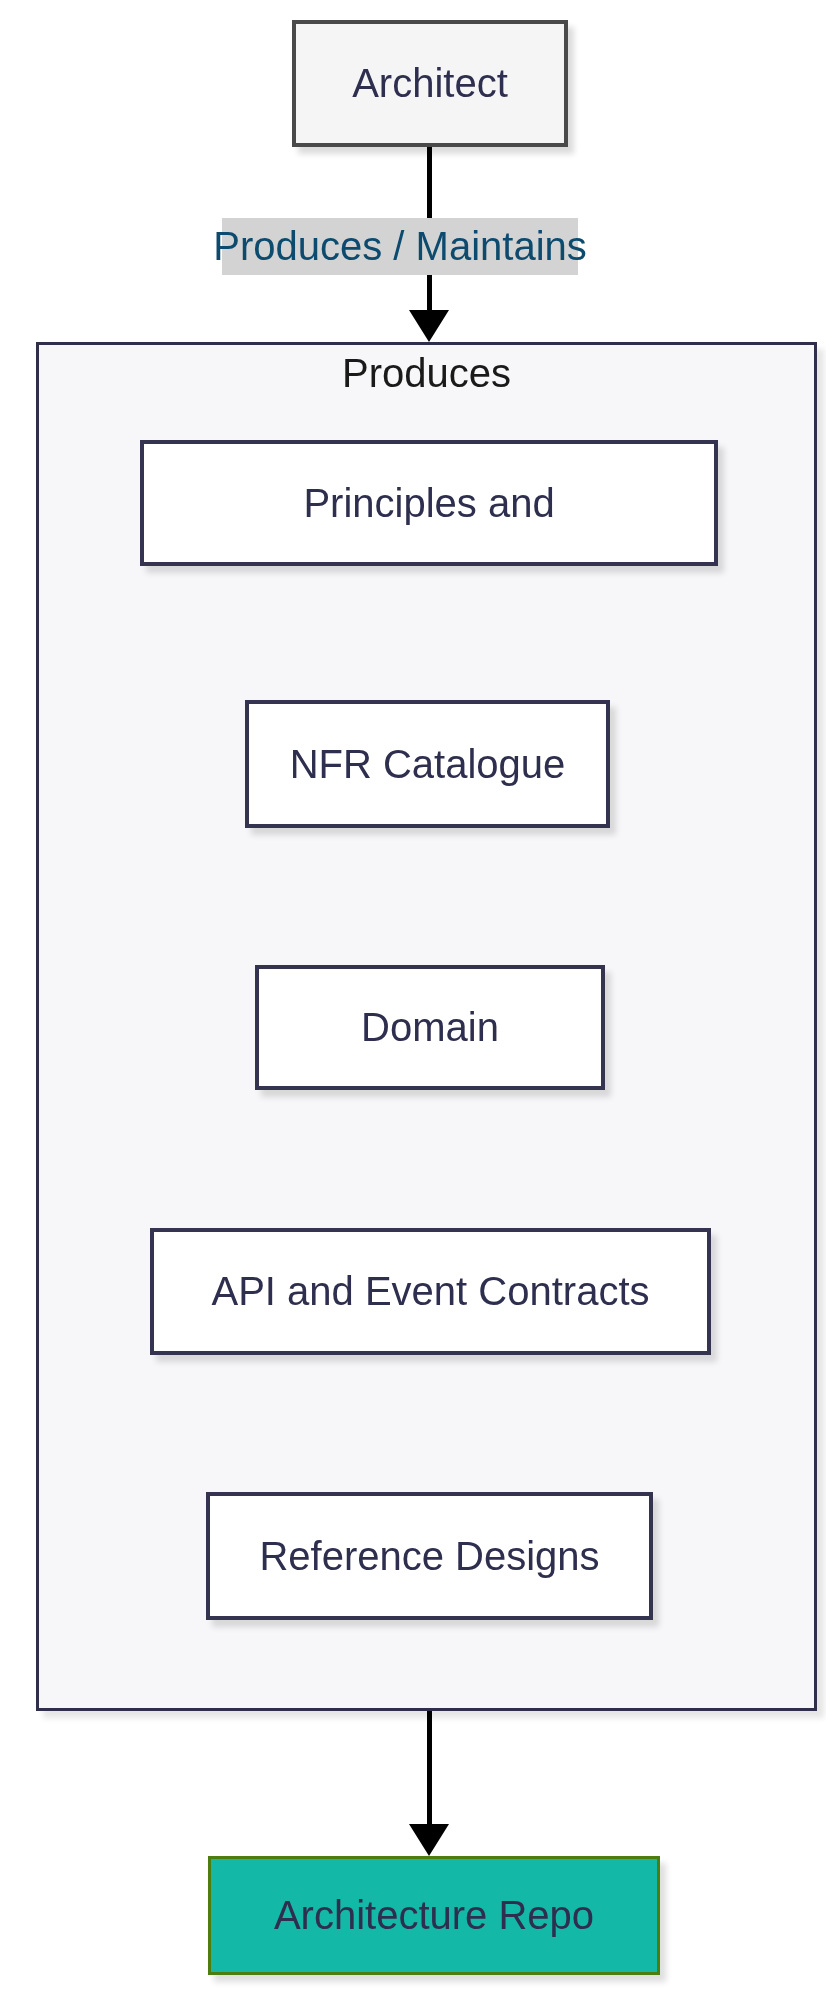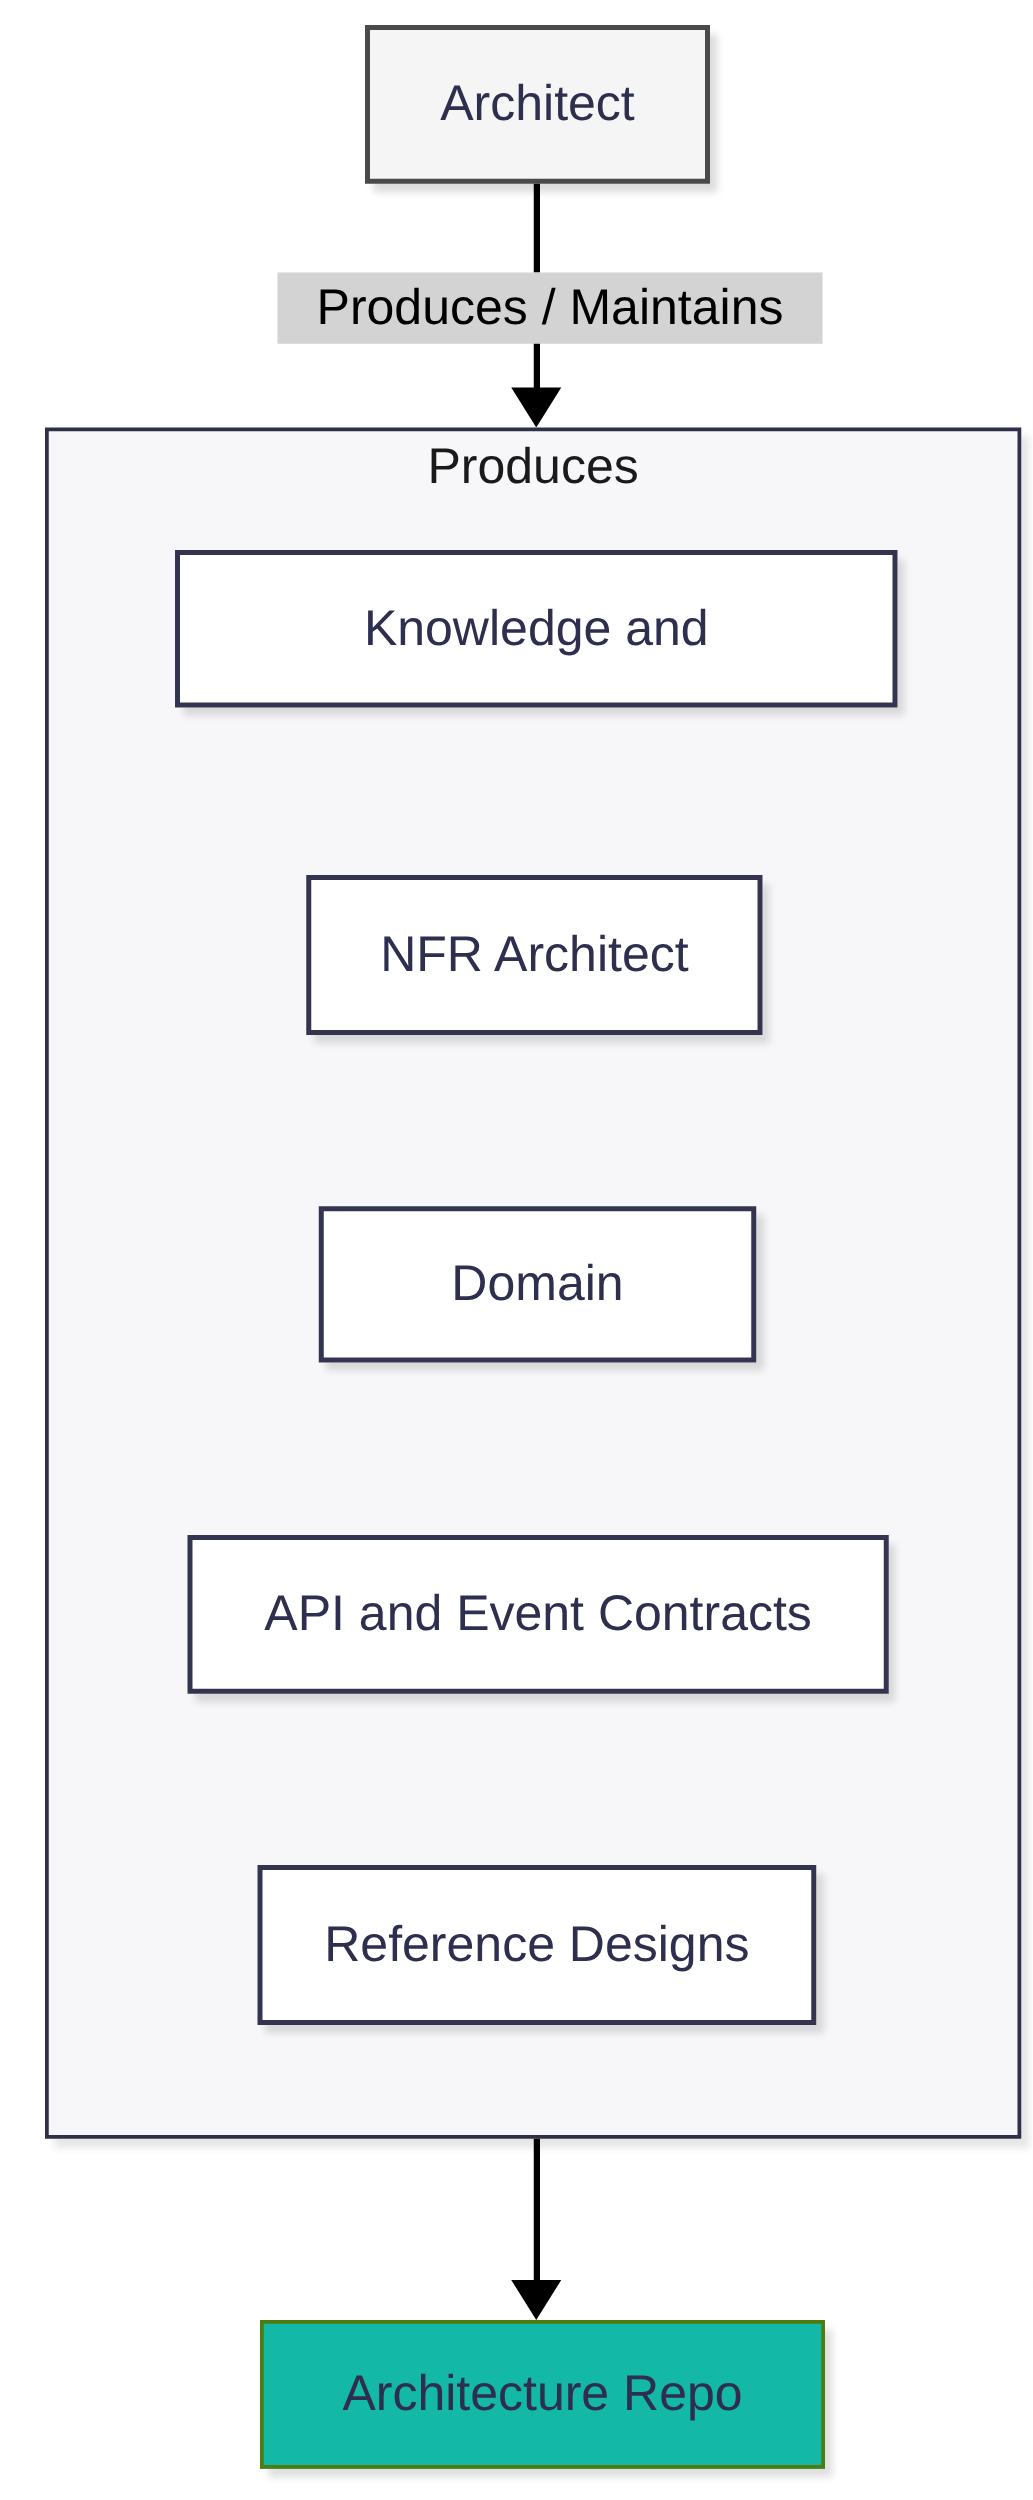--- a/index.html
+++ b/index.html
@@ -25,23 +25,23 @@
   .architect {
     left: 276px; top: 20px; width: 276px; height: 127px;
     background: #f5f5f5;
     border: 4px solid #4a4a4a;
     color: #2e2e4f;
     font-size: 40px;
     box-shadow: 6px 7px 6px rgba(0,0,0,0.14);
   }
   
   .edge-label {
-    left: 206px; top: 218px; width: 436px; height: 57px;
+    left: 206px; top: 218px; width: 356px; height: 57px;
     background: #d3d3d3;
-    color: #000000;
+    color: #0c4a6e;
     font-size: 40px;
   }
   
   .cluster {
     position: absolute;
     box-sizing: border-box;
     left: 20px; top: 342px; width: 781px; height: 1369px;
     background: #f7f7f9;
     border: 3px solid #2f2f4a;
     box-shadow: 7px 7px 6px rgba(0,0,0,0.10);
@@ -110,25 +110,25 @@
     <span>Produces / Maintains</span>
   </div>
   <div class="shaft shaft-2"></div>
   <div class="arrow-head head-2"></div>
 
   <div class="cluster">
     <div class="cluster-title">Produces</div>
   </div>
 
   <div class="node item item-1">
-    <span>Knowledge and</span>
+    <span>Principles and</span>
   </div>
 
   <div class="node item item-2">
-    <span>NFR Architect</span>
+    <span>NFR Catalogue</span>
   </div>
 
   <div class="node item item-3">
     <span>Domain</span>
   </div>
 
   <div class="node item item-5">
     <span>Reference Designs</span>
   </div>
 

